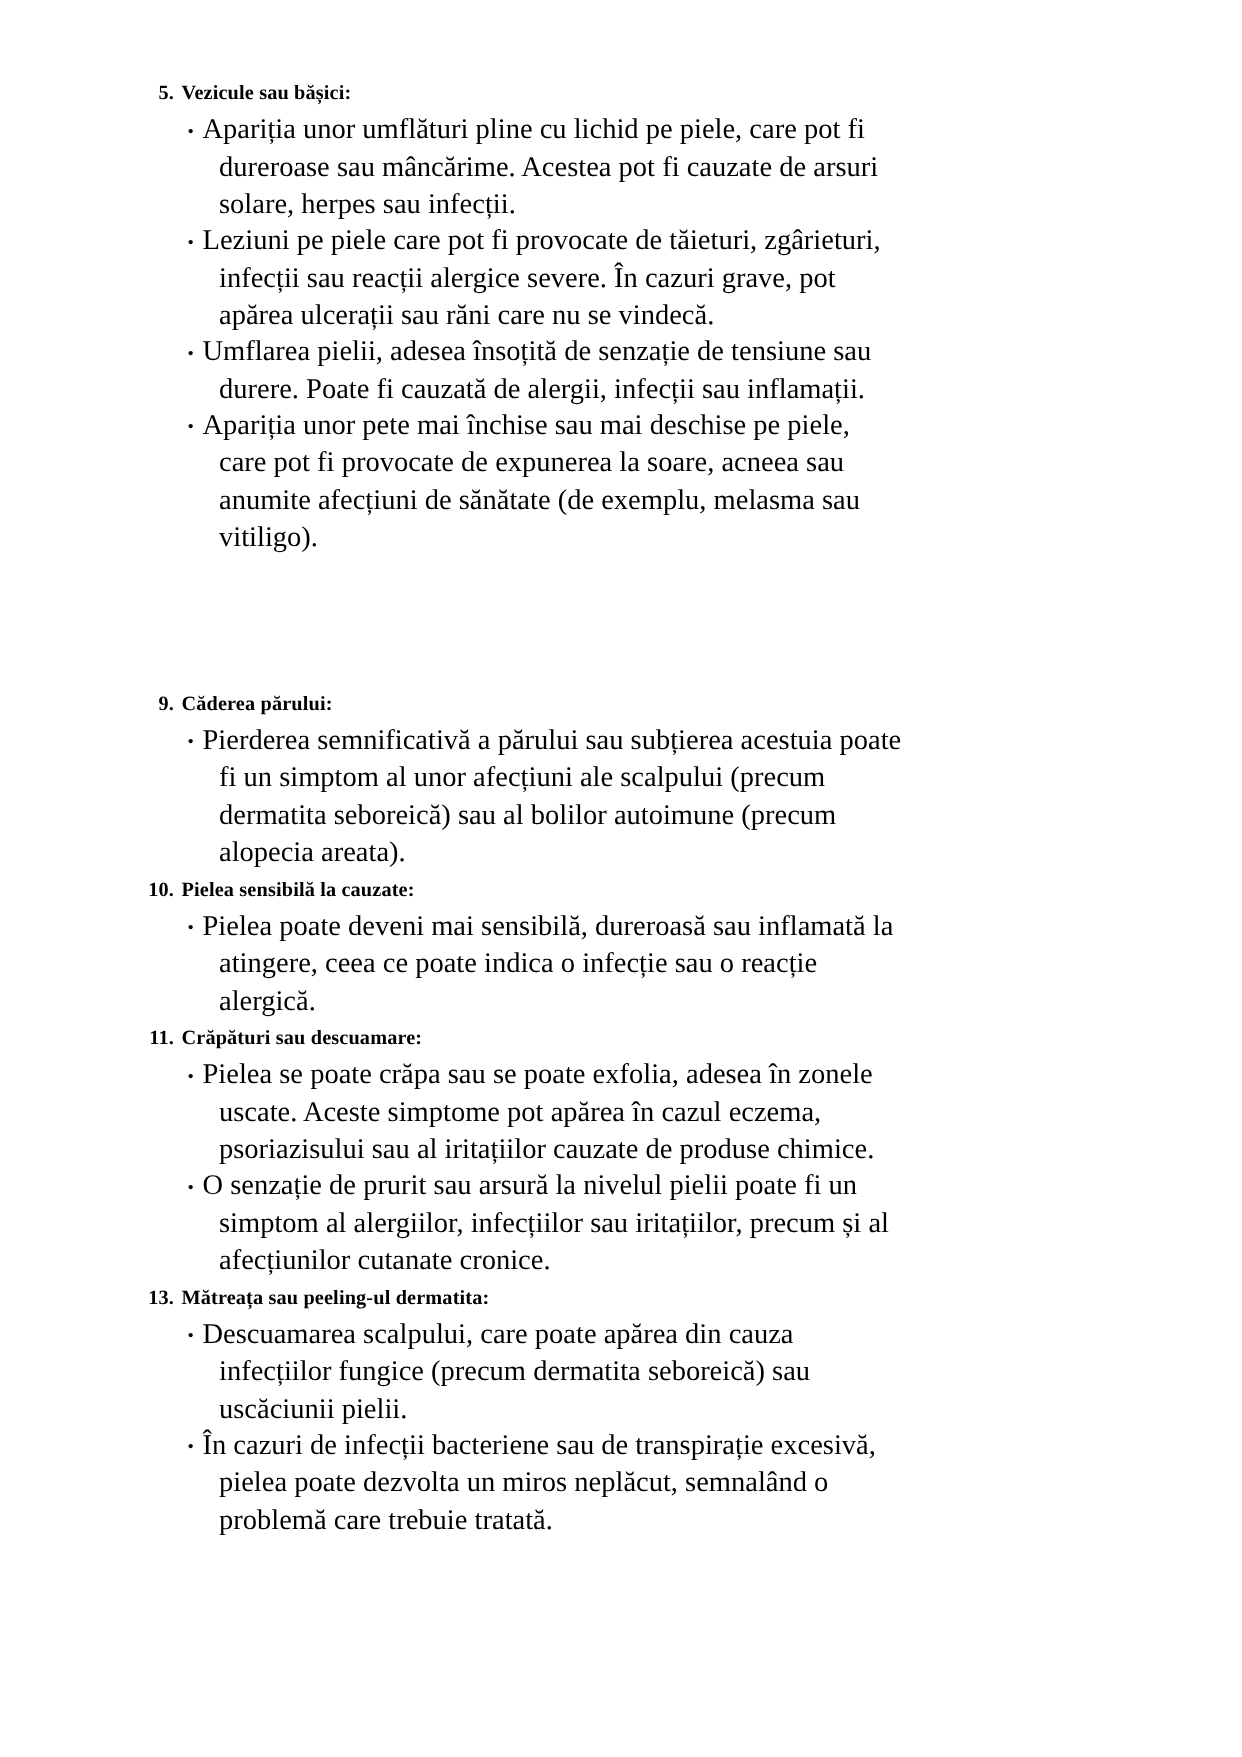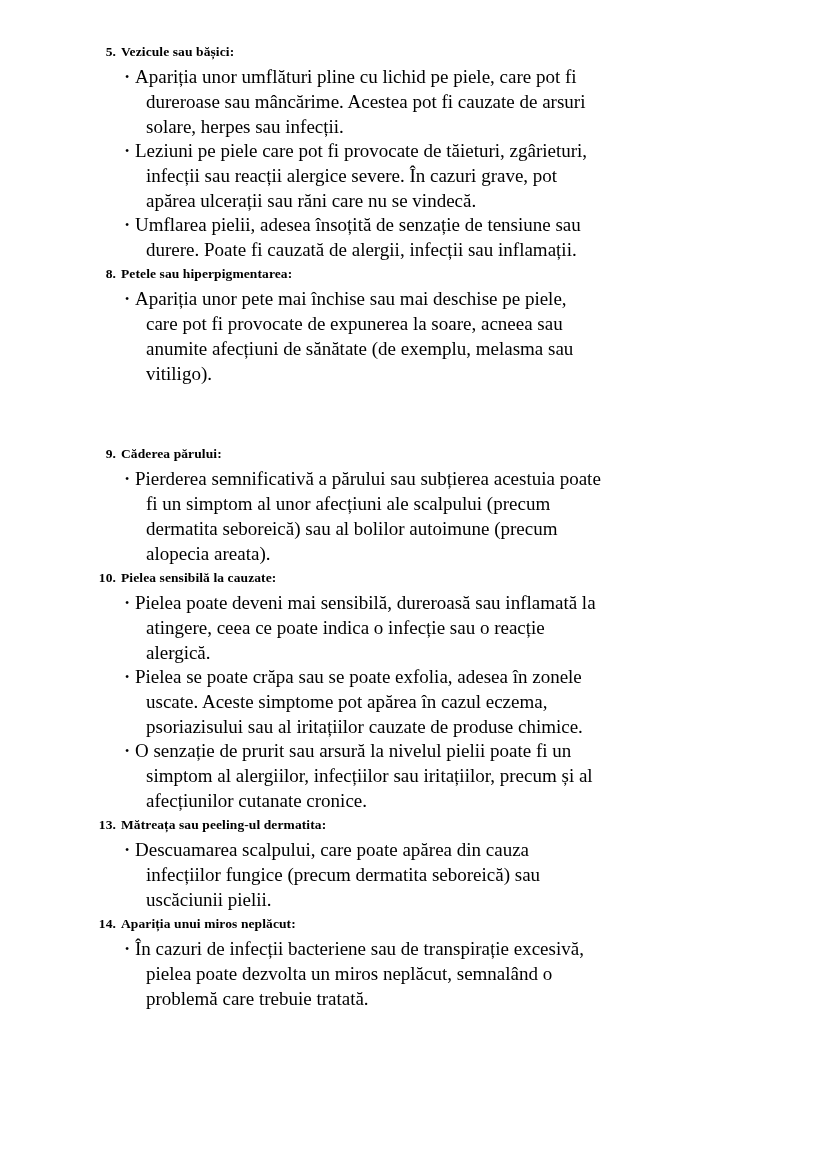--- a/index.html
+++ b/index.html
@@ -10,30 +10,30 @@
   .page {
     position: relative;
     width: 828px;
     height: 1171px;
     background: #ffffff;
     overflow: hidden;
     font-family: "Liberation Serif", serif;
     color: #000000;
   }
   .content {
-    padding-top: 39px;
+    padding-top: 49px;
   }
   .item {
     margin: 0;
   }
   .item + .item {
     margin-top: -1px;
   }
   .item.spaced {
-    margin-top: 55px;
+    margin-top: 85px;
   }
   .heading {
     font-size: 13.5px;
     font-weight: bold;
     line-height: 25px;
     padding-left: 95px;
     letter-spacing: 0.1px;
   }
   .heading .num {
     display: inline-block;
@@ -90,21 +90,20 @@
 
     <div class="item">
       <div class="body">
           <span class="bullet">•</span>
           <span class="btext">Umflarea pielii, adesea însoțită de senzație de tensiune sau
 durere. Poate fi cauzată de alergii, infecții sau inflamații.</span>
         </div>
     </div>
 
     <div class="item">
-      <div class="heading"><span class="num">8.</span><span class="title">Petele sau hiperpigmentarea:</span></div>
       <div class="body">
           <span class="bullet">•</span>
           <span class="btext">Apariția unor pete mai închise sau mai deschise pe piele,
 care pot fi provocate de expunerea la soare, acneea sau
 anumite afecțiuni de sănătate (de exemplu, melasma sau
 vitiligo).</span>
         </div>
     </div>
 
     <div class="item spaced">
@@ -122,20 +121,21 @@
       <div class="heading"><span class="num">10.</span><span class="title">Pielea sensibilă la cauzate:</span></div>
       <div class="body">
           <span class="bullet">•</span>
           <span class="btext">Pielea poate deveni mai sensibilă, dureroasă sau inflamată la
 atingere, ceea ce poate indica o infecție sau o reacție
 alergică.</span>
         </div>
     </div>
 
     <div class="item">
+      <div class="heading"><span class="num">11.</span><span class="title">Crăpături sau descuamare:</span></div>
       <div class="body">
           <span class="bullet">•</span>
           <span class="btext">Pielea se poate crăpa sau se poate exfolia, adesea în zonele
 uscate. Aceste simptome pot apărea în cazul eczema,
 psoriazisului sau al iritațiilor cauzate de produse chimice.</span>
         </div>
     </div>
 
     <div class="item">
       <div class="body">
@@ -150,21 +150,20 @@
       <div class="heading"><span class="num">13.</span><span class="title">Mătreața sau peeling-ul dermatita:</span></div>
       <div class="body">
           <span class="bullet">•</span>
           <span class="btext">Descuamarea scalpului, care poate apărea din cauza
 infecțiilor fungice (precum dermatita seboreică) sau
 uscăciunii pielii.</span>
         </div>
     </div>
 
     <div class="item">
-      <div class="heading"><span class="num">14.</span><span class="title">Apariția unui miros neplăcut:</span></div>
       <div class="body">
           <span class="bullet">•</span>
           <span class="btext">În cazuri de infecții bacteriene sau de transpirație excesivă,
 pielea poate dezvolta un miros neplăcut, semnalând o
 problemă care trebuie tratată.</span>
         </div>
     </div>
 
   </div>
 </div>

